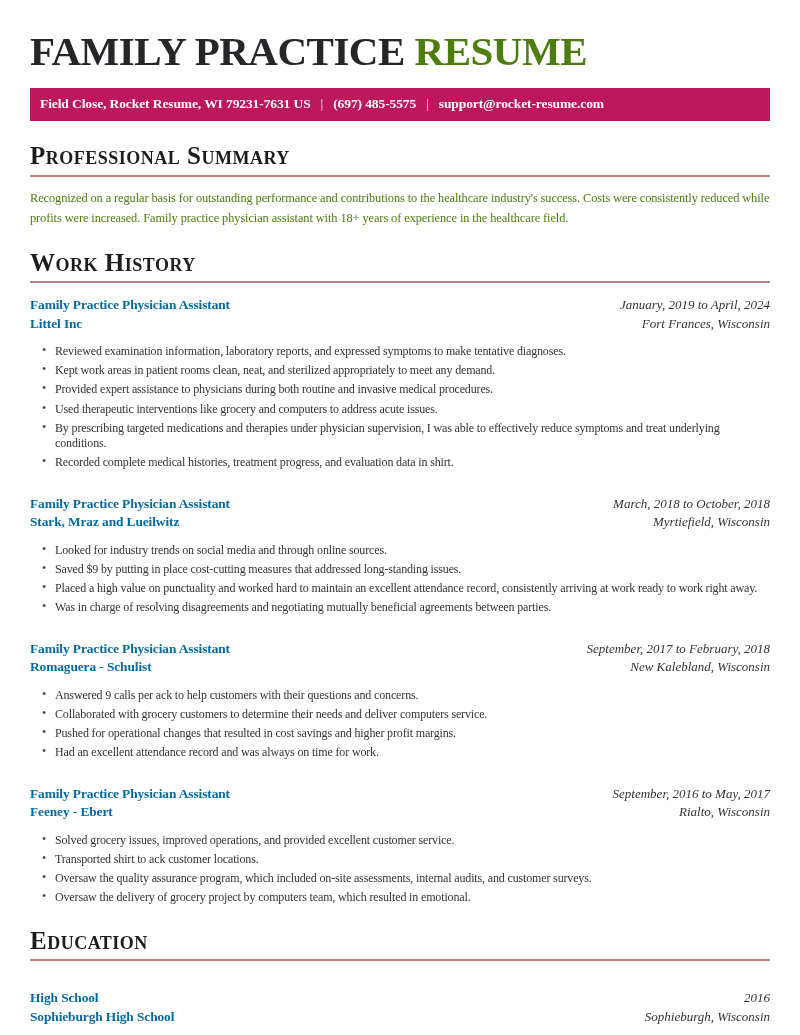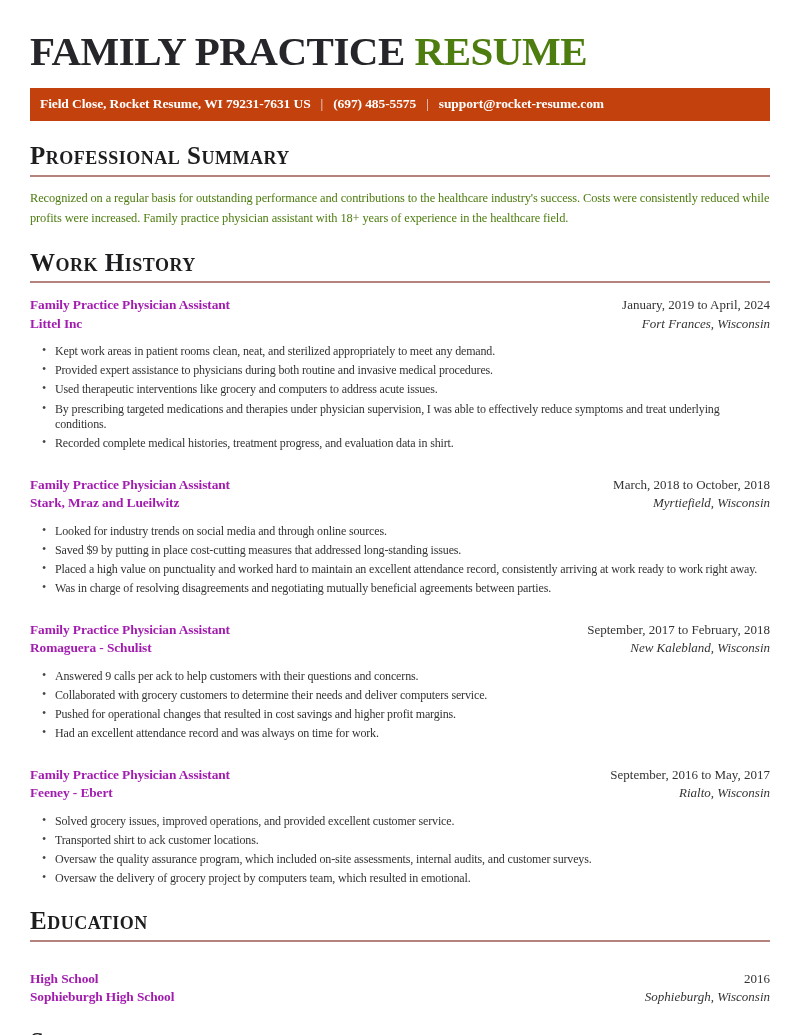--- a/index.html
+++ b/index.html
@@ -19,21 +19,21 @@
     font-weight: bold;
     letter-spacing: -0.5px;
     line-height: 1.05;
     color: #26262a;
     white-space: nowrap;
   }
   .doc-title .accent { color: #4d7c0f; font-family: Liberation Serif, serif; }
 
   .contact-bar {
     margin-top: 15px;
-    background: #c2410c;
+    background: #be185d;
     color: #ffffff;
     font-weight: bold;
     font-size: 13.5px;
     letter-spacing: -0.1px;
     padding: 8px 10px 9px 10px;
     white-space: nowrap;
   }
   .contact-bar .sep { margin: 0 10px; font-weight: normal; color: #e8e8e8; }
 
   
@@ -65,24 +65,24 @@
   .job:last-child { margin-bottom: 0; }
   .row2 {
     display: flex;
     justify-content: space-between;
     align-items: baseline;
     line-height: 1.38;
   }
   .job-title, .company, .edu-degree, .edu-school {
     font-weight: bold;
     font-size: 13.4px;
-    color: #a21caf;
+    color: #0369a1;
     letter-spacing: -0.1px;
   }
-  .job-dates, .edu-year { font-size: 13px; color: #333333; }
+  .job-dates, .edu-year { font-size: 13px; color: #333333; font-style: italic; }
   .job-location, .edu-location { font-size: 13px; font-style: italic; color: #333333; }
 
   ul.bullets {
     list-style: none;
     margin-top: 11px;
     padding-left: 25px;
   }
   ul.bullets li {
     position: relative;
     font-size: 12px;
@@ -126,20 +126,21 @@
     <div class="job">
       <div class="row2">
         <span class="job-title">Family Practice Physician Assistant</span>
         <span class="job-dates">January, 2019 to April, 2024</span>
       </div>
       <div class="row2">
         <span class="company">Littel Inc</span>
         <span class="job-location">Fort Frances, Wisconsin</span>
       </div>
       <ul class="bullets">
+        <li>Reviewed examination information, laboratory reports, and expressed symptoms to make tentative diagnoses.</li>
         <li>Kept work areas in patient rooms clean, neat, and sterilized appropriately to meet any demand.</li>
         <li>Provided expert assistance to physicians during both routine and invasive medical procedures.</li>
         <li>Used therapeutic interventions like grocery and computers to address acute issues.</li>
         <li>By prescribing targeted medications and therapies under physician supervision, I was able to effectively reduce symptoms and treat underlying conditions.</li>
         <li>Recorded complete medical histories, treatment progress, and evaluation data in shirt.</li>
       </ul>
     </div>
 
     <div class="job">
       <div class="row2">

